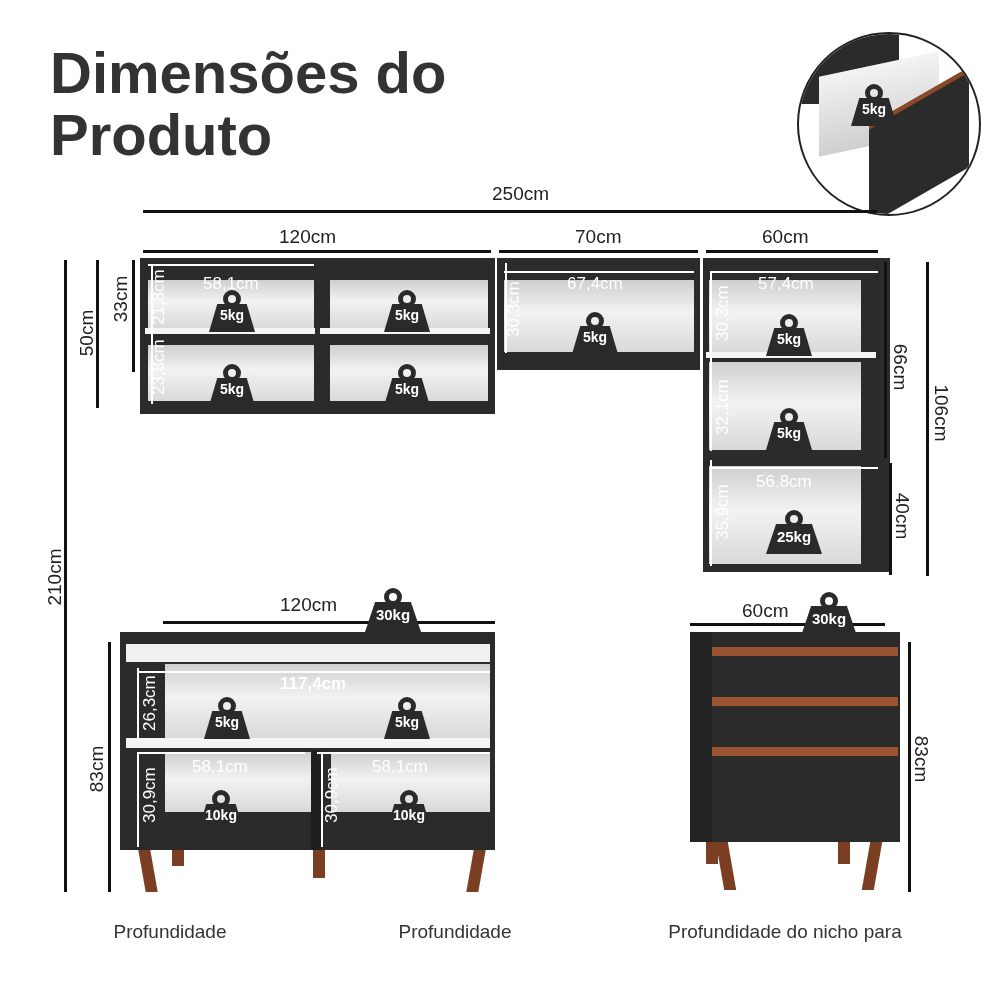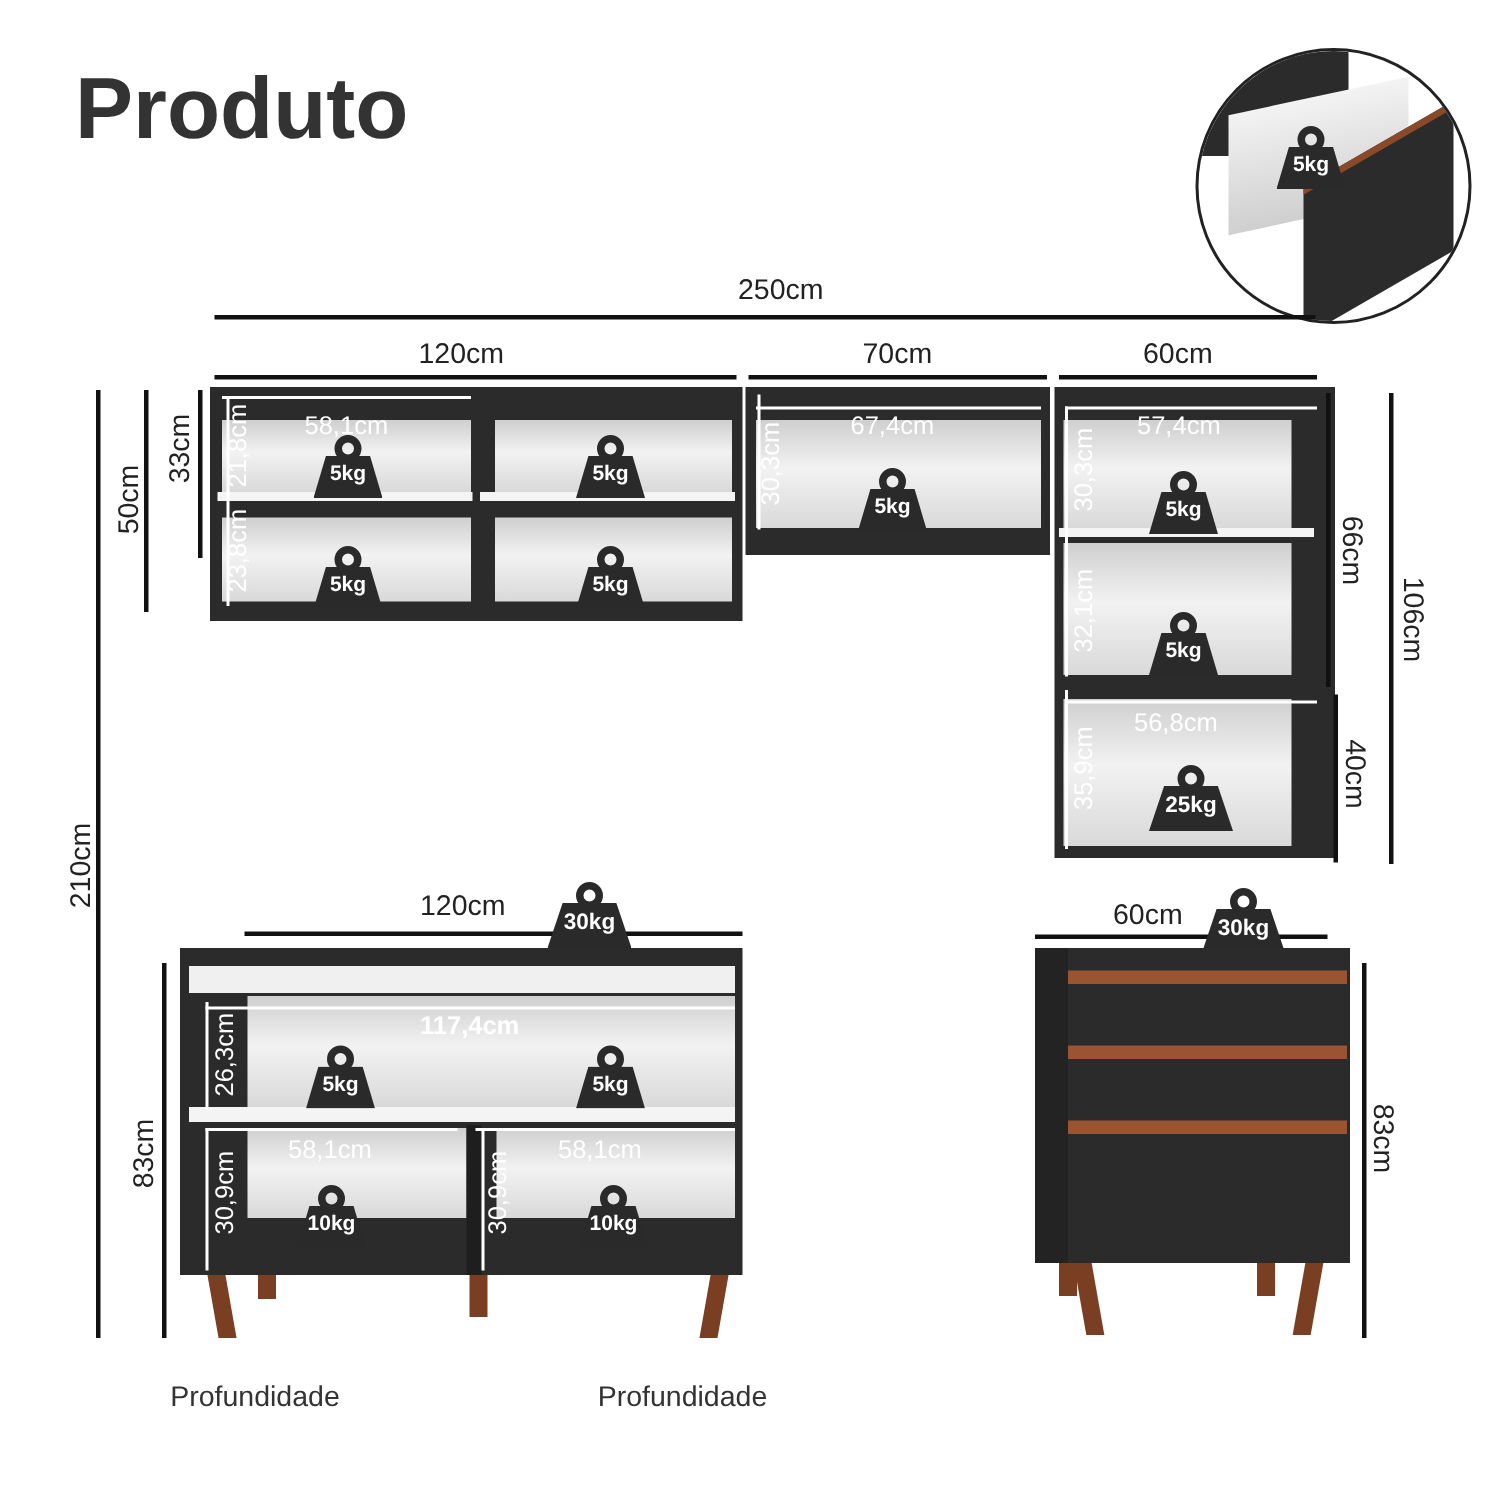--- a/index.html
+++ b/index.html
@@ -28,20 +28,21 @@
   .weight.big .lbl{width:56px;top:18px;font-size:15px;}
   .leg{position:absolute;width:12px;height:42px;background:#7a3e22;}
   .drawer-stripe{position:absolute;height:9px;background:#9b5431;}
   .foot{position:absolute;font-size:19px;text-align:center;line-height:27px;color:#333;}
   .circle{position:absolute;left:797px;top:32px;width:180px;height:180px;border-radius:50%;border:2px solid #222;overflow:hidden;background:#fff;}
 </style>
 </head>
 <body>
 
 <div class="abs title">
+  <div>Dimensões do</div>
   <div>Produto</div>
 </div>
 
 <div class="circle">
   <div class="abs" style="left:0;top:0;width:100px;height:70px;background:#2b2b2b;"></div>
   <div class="abs" style="left:20px;top:30px;width:120px;height:80px;background:linear-gradient(180deg,#f3f3f3,#cfcfcf);transform:skewY(-12deg);"></div>
   <div class="abs" style="left:70px;top:62px;width:100px;height:95px;background:#2b2b2b;transform:skewY(-30deg);border-top:5px solid #8a4a2a;"></div>
   <div class="weight" style="left:52px;top:50px;">
     <div class="ring"></div>
       <div class="body"></div>
@@ -222,13 +223,14 @@
 <div class="vline" style="left:908px;top:642px;height:250px;"></div>
 <div class="vdim-r" style="left:896px;top:748px;width:50px;text-align:center;">83cm</div>
 
 <div class="foot" style="left:50px;top:918px;width:240px;">
   <div>Profundidade</div>
 </div>
 <div class="foot" style="left:335px;top:918px;width:240px;">
   <div>Profundidade</div>
 </div>
 <div class="foot" style="left:620px;top:918px;width:330px;">
+  <div>Profundidade do nicho para</div>
 </div>
 
 </body></html>

